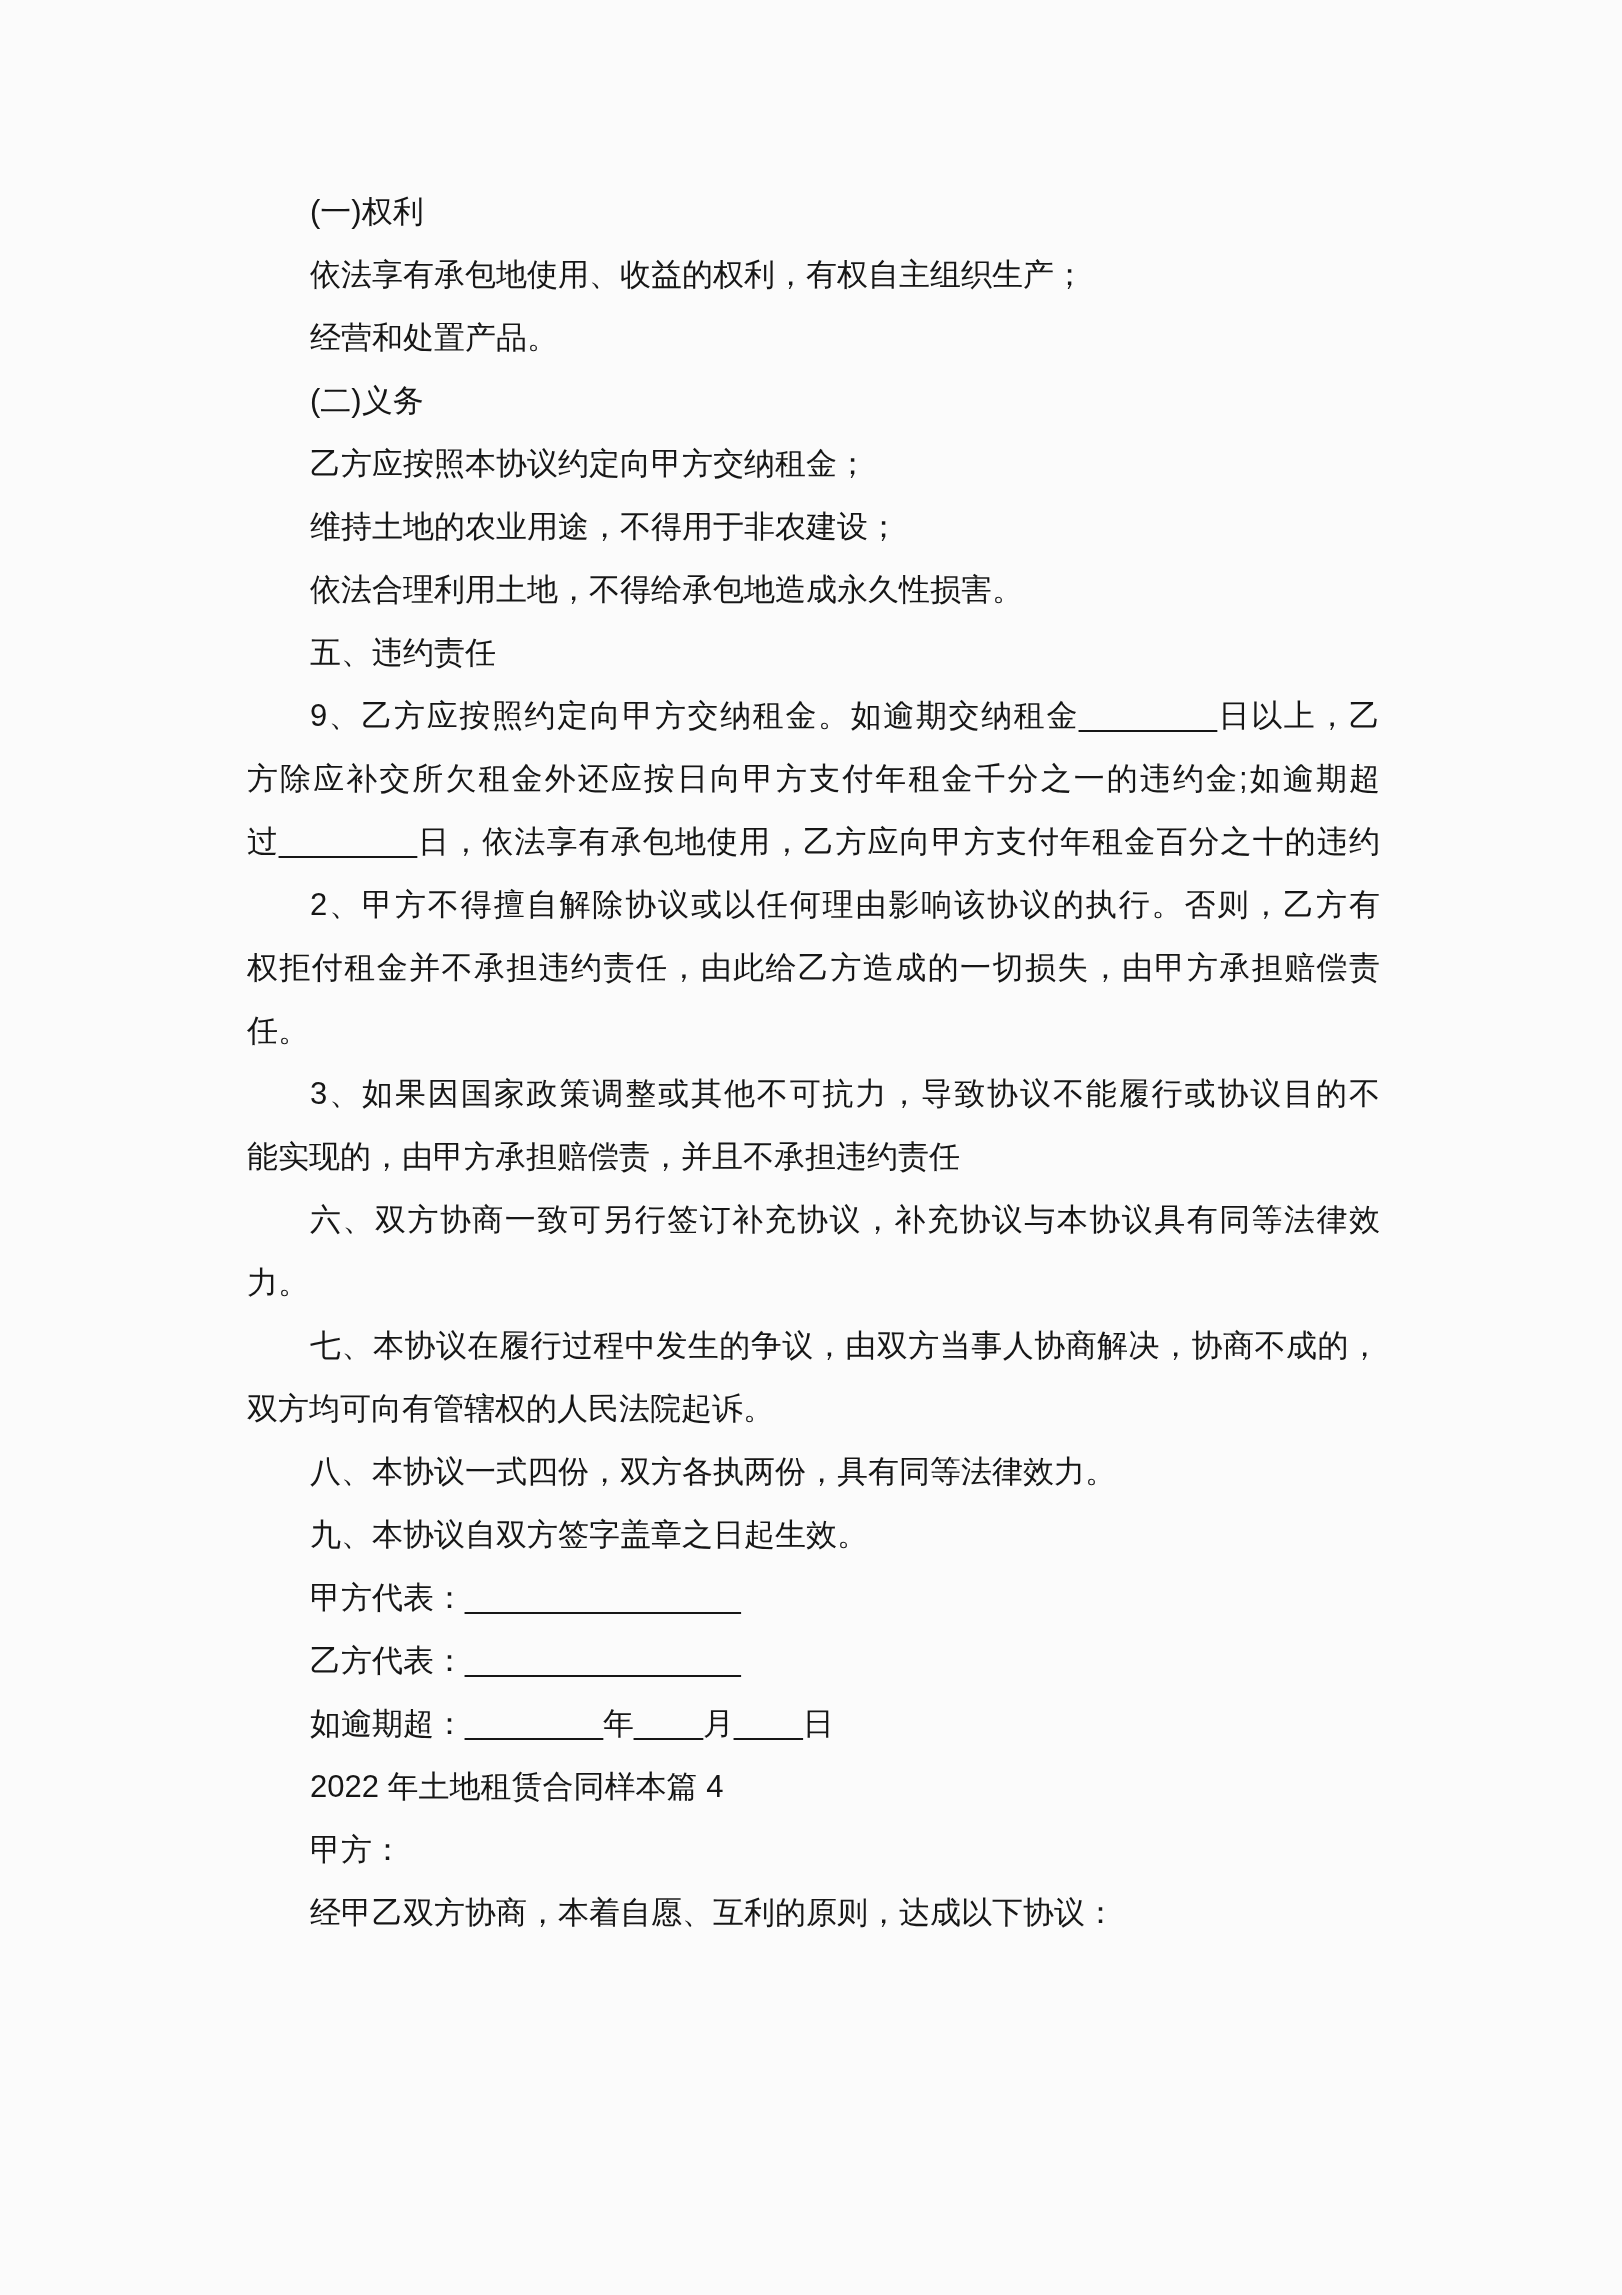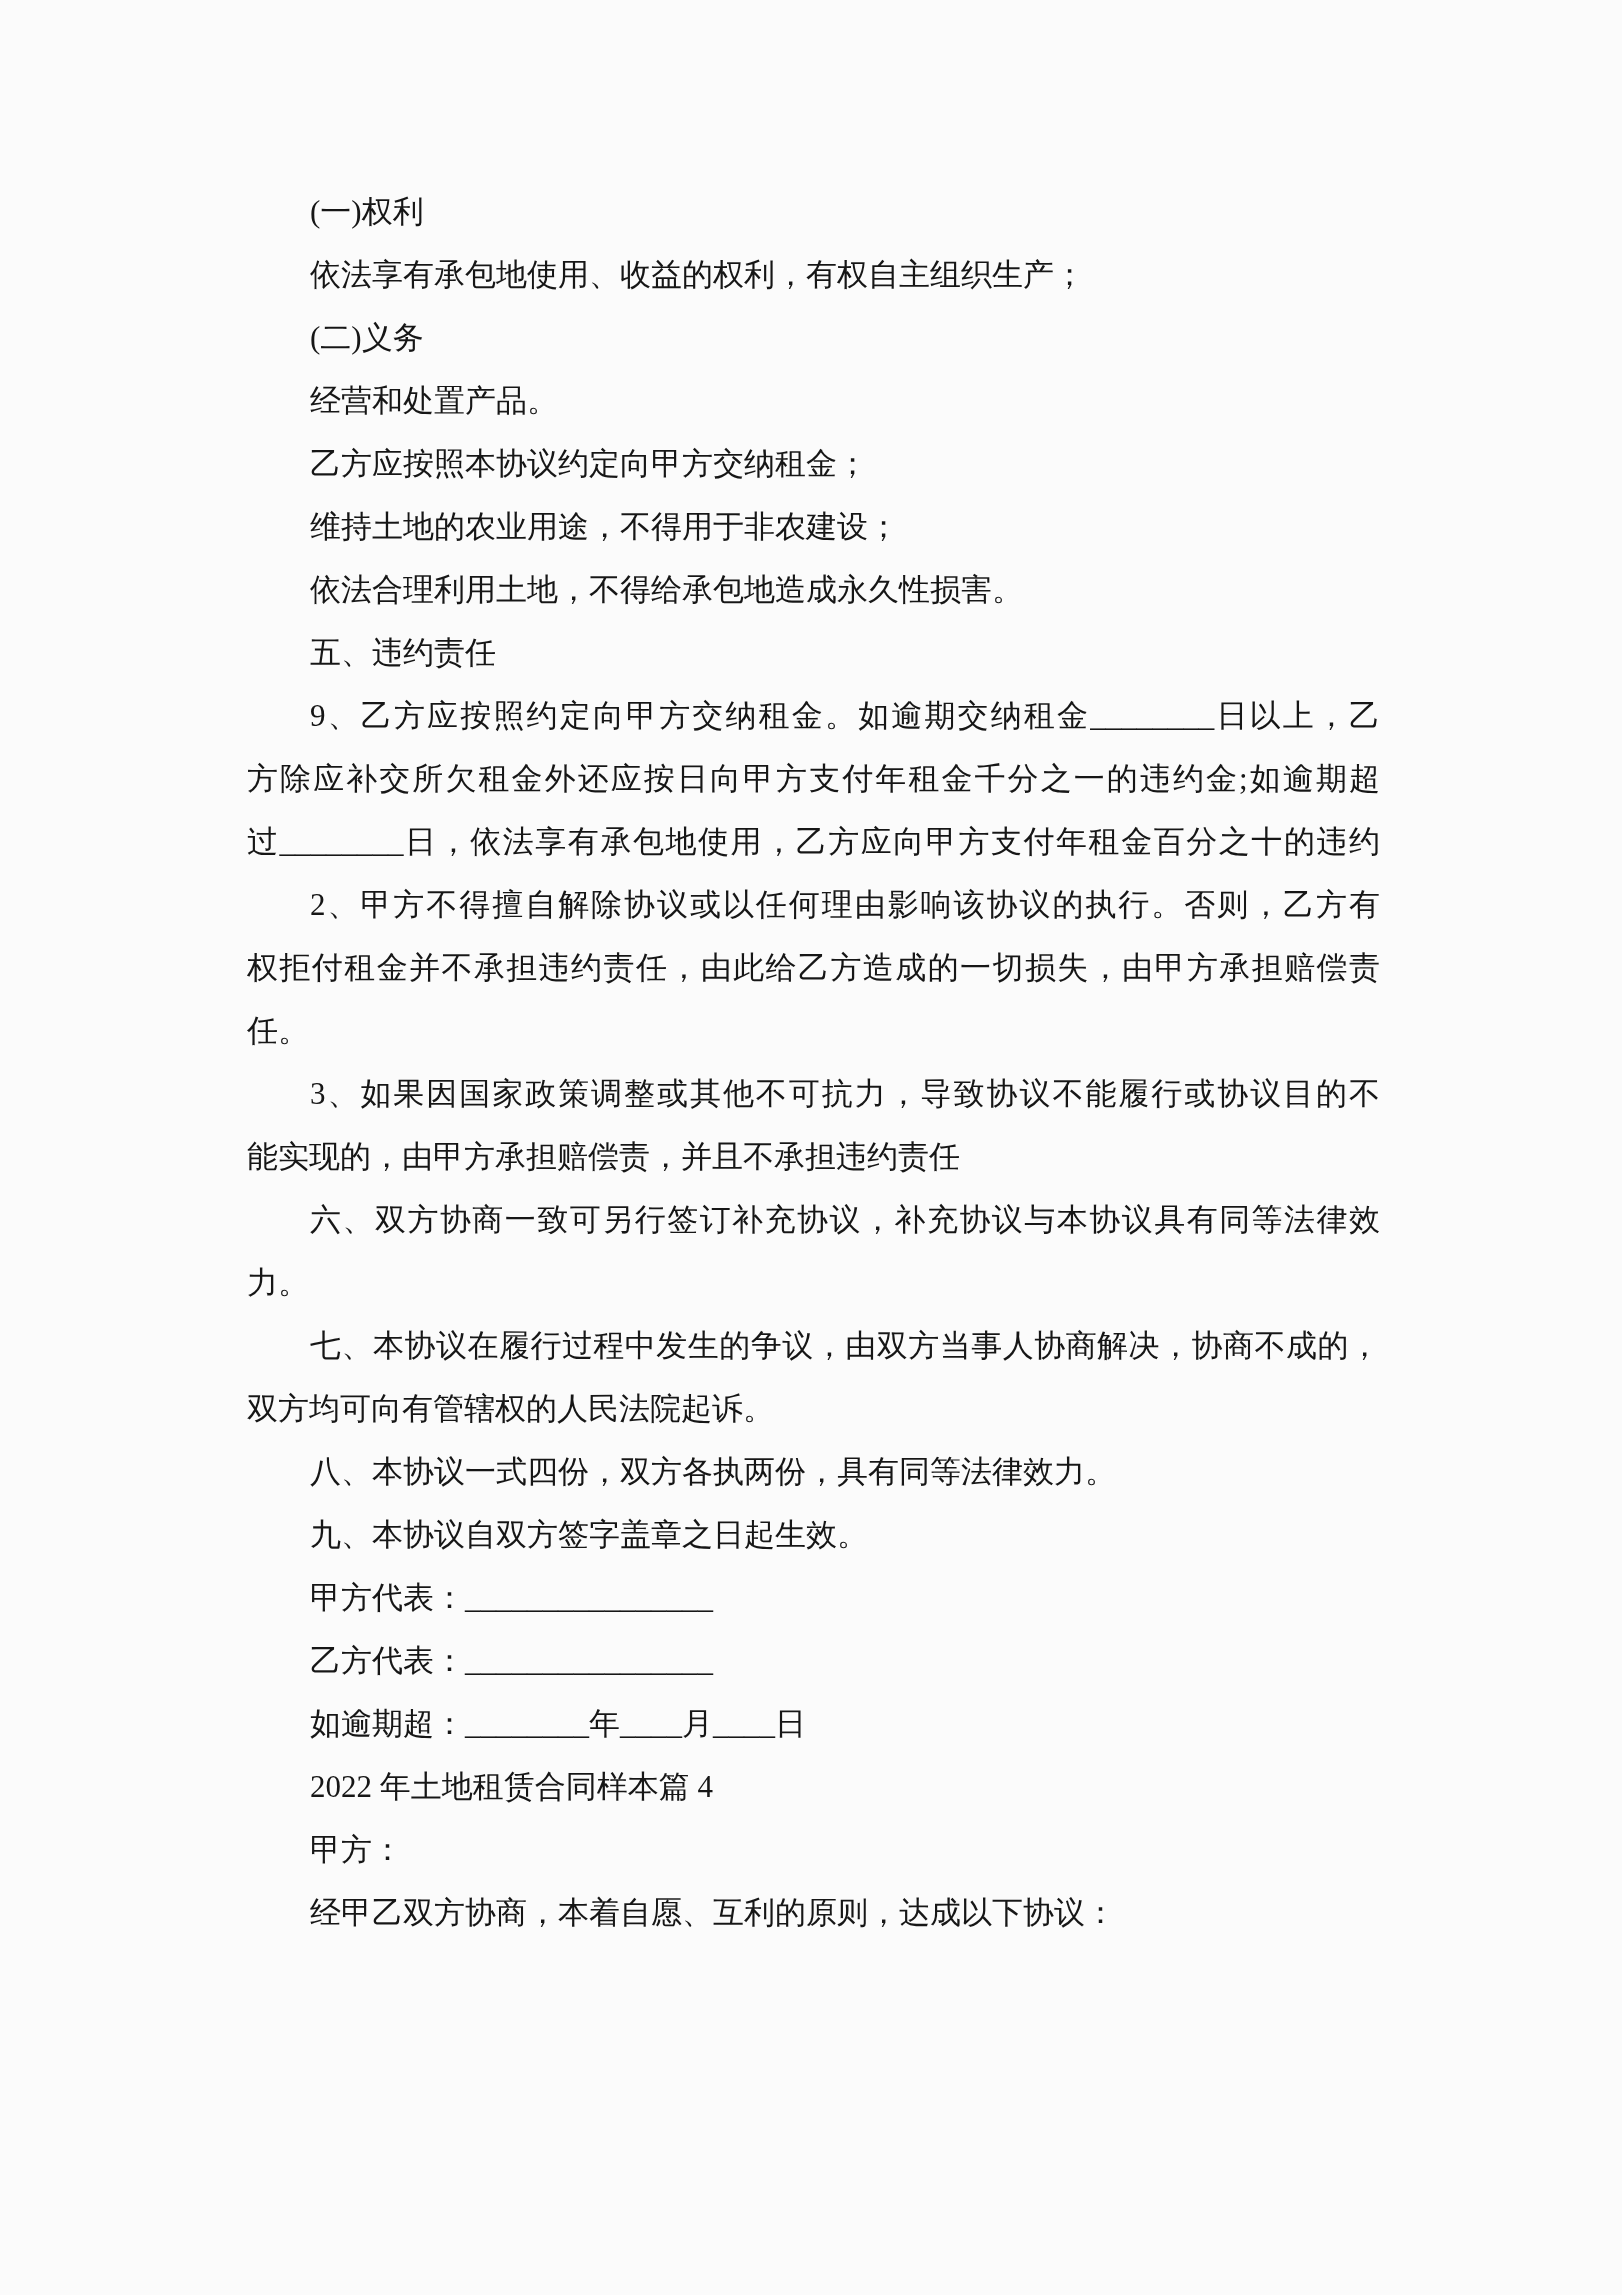--- a/index.html
+++ b/index.html
@@ -19,21 +19,21 @@
     top: 0;
     width: 1623px;
     height: 2295px;
     background: #fbfbfb;
   }
   .textblock {
     position: absolute;
     left: 247px;
     top: 180px;
     width: 1133px;
-    font-family: Liberation Serif, serif;
+    font-family: Liberation Sans, sans-serif;
     font-size: 31px;
     line-height: 63px;
     color: #161616;
     font-weight: 400;
   }
   .ln {
     text-align: justify;
     text-align-last: left;
     white-space: pre-wrap;
     overflow: hidden;
@@ -48,22 +48,22 @@
     text-align-last: justify;
   }
 </style>
 </head>
 <body style="background: rgb(251, 251, 251);">
 
 <div class="page">
   <div class="textblock" style="color: rgb(22, 22, 22);">
     <div class="ln ind">(一)权利</div>
     <div class="ln ind">依法享有承包地使用、收益的权利，有权自主组织生产；</div>
+    <div class="ln ind">经营和处置产品。</div>
     <div class="ln ind">(二)义务</div>
-    <div class="ln ind">经营和处置产品。</div>
     <div class="ln ind">乙方应按照本协议约定向甲方交纳租金；</div>
     <div class="ln ind">维持土地的农业用途，不得用于非农建设；</div>
     <div class="ln ind">依法合理利用土地，不得给承包地造成永久性损害。</div>
     <div class="ln ind">五、违约责任</div>
     <div class="ln ind just">9、乙方应按照约定向甲方交纳租金。如逾期交纳租金________日以上，乙</div>
     <div class="ln just">方除应补交所欠租金外还应按日向甲方支付年租金千分之一的违约金;如逾期超</div>
     <div class="ln just">过________日，依法享有承包地使用，乙方应向甲方支付年租金百分之十的违约金。</div>
     <div class="ln ind just">2、甲方不得擅自解除协议或以任何理由影响该协议的执行。否则，乙方有</div>
     <div class="ln just">权拒付租金并不承担违约责任，由此给乙方造成的一切损失，由甲方承担赔偿责</div>
     <div class="ln">任。</div>

